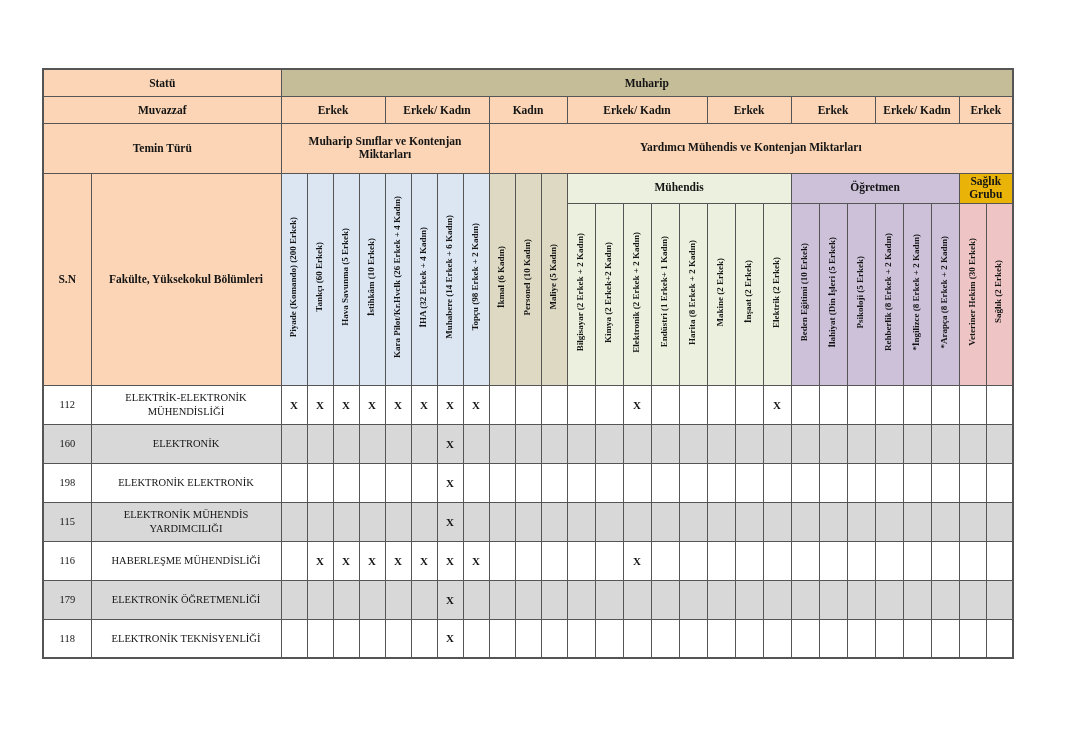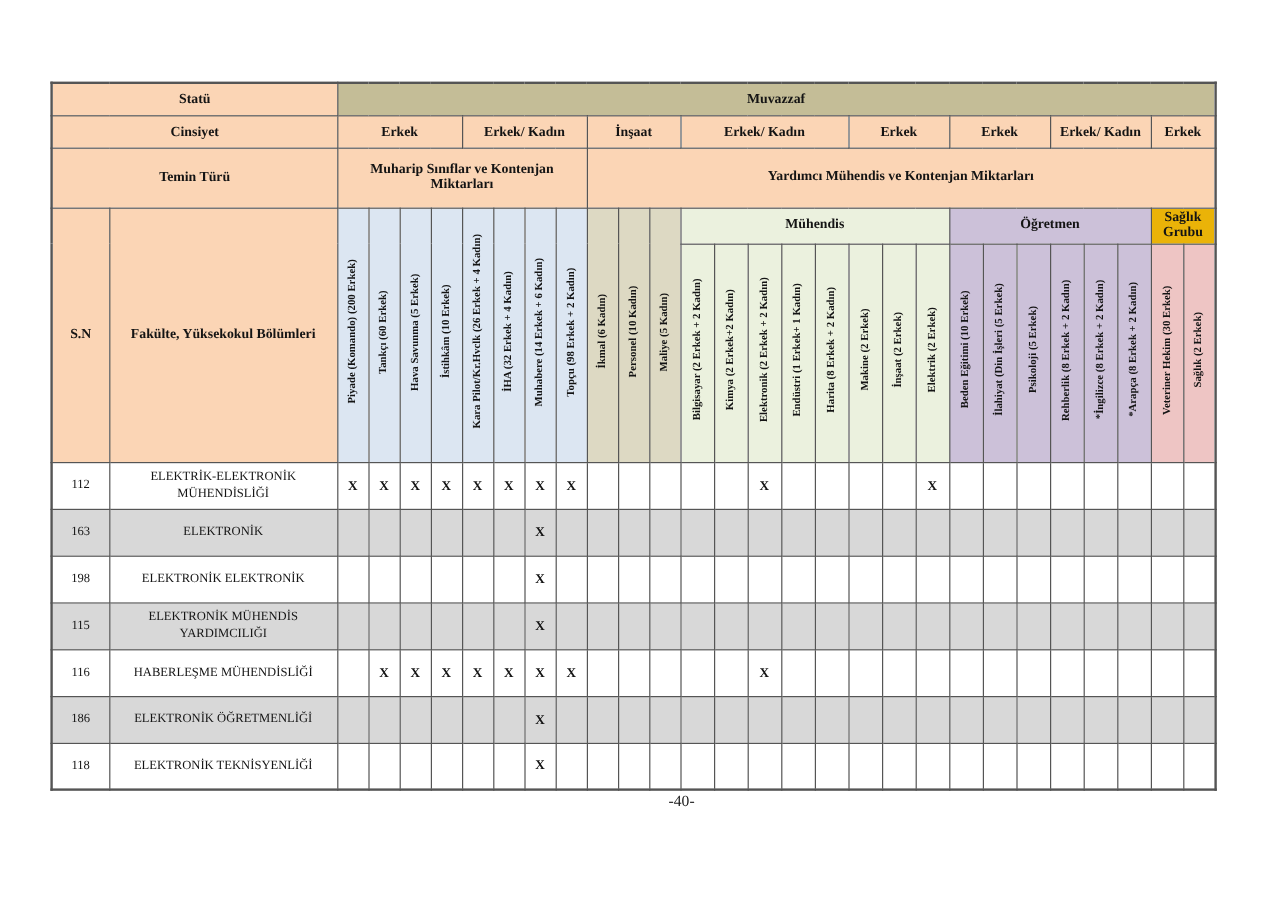--- a/index.html
+++ b/index.html
@@ -86,27 +86,27 @@
         <col style="width: 28px;">
         <col style="width: 28px;">
         <col style="width: 28px;">
         <col style="width: 28px;">
         <col style="width: 27px;">
         <col style="width: 27px;">
       </colgroup>
     <thead id="qt-head">
         <tr class="r-top">
           <th class="hlabel" colspan="2">Statü</th>
-          <th class="muvazzaf" colspan="27">Muvazzaf</th>
+          <th class="muvazzaf" colspan="27">Muharip</th>
         </tr>
         <tr class="r-cins">
-          <th class="hlabel" colspan="2">Cinsiyet</th>
+          <th class="hlabel" colspan="2">Muvazzaf</th>
           <th class="hlabel" colspan="4">Erkek</th>
           <th class="hlabel" colspan="4">Erkek/ Kadın</th>
-          <th class="hlabel" colspan="3">İnşaat</th>
+          <th class="hlabel" colspan="3">Kadın</th>
           <th class="hlabel" colspan="5">Erkek/ Kadın</th>
           <th class="hlabel" colspan="3">Erkek</th>
           <th class="hlabel" colspan="3">Erkek</th>
           <th class="hlabel" colspan="3">Erkek/ Kadın</th>
           <th class="hlabel" colspan="2">Erkek</th>
         </tr>
         <tr class="r-temin">
           <th class="hlabel" colspan="2">Temin Türü</th>
           <th class="hlabel band" colspan="8">Muharip Sınıflar ve Kontenjan Miktarları</th>
           <th class="hlabel band" colspan="19">Yardımcı Mühendis ve Kontenjan Miktarları</th>
@@ -174,21 +174,21 @@
           <td class="mark-cell"></td>
           <td class="mark-cell"></td>
           <td class="mark-cell"></td>
           <td class="mark-cell"></td>
           <td class="mark-cell"></td>
           <td class="mark-cell"></td>
           <td class="mark-cell"></td>
           <td class="mark-cell"></td>
         </tr>
         <tr class="alt">
-          <td class="sn-cell">163</td>
+          <td class="sn-cell">160</td>
           <td class="dept-cell">ELEKTRONİK</td>
           <td class="mark-cell"></td>
           <td class="mark-cell"></td>
           <td class="mark-cell"></td>
           <td class="mark-cell"></td>
           <td class="mark-cell"></td>
           <td class="mark-cell"></td>
           <td class="mark-cell">X</td>
           <td class="mark-cell"></td>
           <td class="mark-cell"></td>
@@ -298,21 +298,21 @@
           <td class="mark-cell"></td>
           <td class="mark-cell"></td>
           <td class="mark-cell"></td>
           <td class="mark-cell"></td>
           <td class="mark-cell"></td>
           <td class="mark-cell"></td>
           <td class="mark-cell"></td>
           <td class="mark-cell"></td>
         </tr>
         <tr class="alt">
-          <td class="sn-cell">186</td>
+          <td class="sn-cell">179</td>
           <td class="dept-cell">ELEKTRONİK ÖĞRETMENLİĞİ</td>
           <td class="mark-cell"></td>
           <td class="mark-cell"></td>
           <td class="mark-cell"></td>
           <td class="mark-cell"></td>
           <td class="mark-cell"></td>
           <td class="mark-cell"></td>
           <td class="mark-cell">X</td>
           <td class="mark-cell"></td>
           <td class="mark-cell"></td>
@@ -361,14 +361,13 @@
           <td class="mark-cell"></td>
           <td class="mark-cell"></td>
           <td class="mark-cell"></td>
           <td class="mark-cell"></td>
           <td class="mark-cell"></td>
           <td class="mark-cell"></td>
           <td class="mark-cell"></td>
         </tr>
       </tbody>
   </table>
-  <div class="page-number">-40-</div>
 </div>
 
 </body></html>

